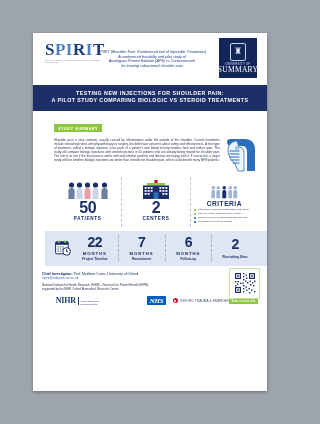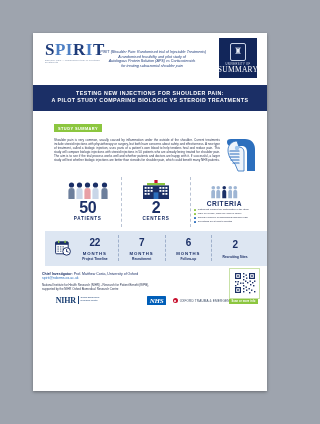--- a/index.html
+++ b/index.html
@@ -88,21 +88,21 @@
   .crit-txt{font-size:2.45px;line-height:3.1px;color:#2c3550;text-align:left;}
 
   
   .strip{
     margin:4px -9px 0;background:#dde6f2;display:flex;align-items:center;
     padding:4px 9px 5px;position:relative;
   }
   .cal-icon{width:18px;flex:none;display:flex;justify-content:center;}
   .mcol{flex:1;text-align:center;padding:0 2px;}
   .mcol.d{border-right:.7px dashed #9fb0cb;}
-  .m-num{font-size:10px;font-weight:bold;line-height:15px;color:#1b2f66;letter-spacing:-.3px;text-align:center;}
+  .m-num{font-size:14px;font-weight:bold;line-height:15px;color:#1b2f66;letter-spacing:-.3px;text-align:center;}
   .m-unit{font-size:4.3px;font-weight:bold;letter-spacing:.9px;color:#1b2f66;margin-top:.6px;}
   .m-sub{font-size:3.3px;font-weight:bold;color:#1b2f66;margin-top:.8px;}
 
   
   .foot{padding:6px 9px 0;position:relative;}
   .ci{font-size:3.5px;line-height:4.6px;color:#1b2f66;}
   .ci .mail{color:#2c6fbd;}
   .fund{font-size:2.9px;line-height:3.8px;color:#2c3550;margin-top:3px;}
   .qr{
     position:absolute;right:9px;top:2px;width:29px;
@@ -113,21 +113,21 @@
   }
   .qr-grid{width:22px;height:22px;}
   .qr-cap{
     background:#8cc63f;color:#fff;font-size:2.6px;font-weight:bold;
     text-align:center;padding:1px 0;letter-spacing:.1px;
   }
   .logos{
     display:flex;align-items:center;justify-content:center;gap:7px;
     margin-top:5px;padding-bottom:4px;
   }
-  .nihr{display:flex;align-items:flex-start;gap:2px;}
+  .nihr{display:flex;align-items:flex-end;gap:2px;}
   .nihr-w{font-family:"Liberation Serif",serif;font-weight:bold;font-size:8px;color:#193e72;letter-spacing:-.2px;}
   .nihr-bar{width:.7px;height:8px;background:#193e72;}
   .nihr-t{font-size:2.3px;line-height:2.8px;color:#193e72;}
   .nhs{
     background:#005eb8;color:#fff;font-family:"Liberation Serif",serif;
     font-style:italic;font-weight:bold;font-size:7px;letter-spacing:-.3px;
     padding:.5px 2.5px;border-radius:.6px;margin-left:41px;
   }
   .otec{display:flex;align-items:center;gap:2px;}
   .otec-mark{width:5px;height:5px;border-radius:50%;background:#c8102e;position:relative;}

